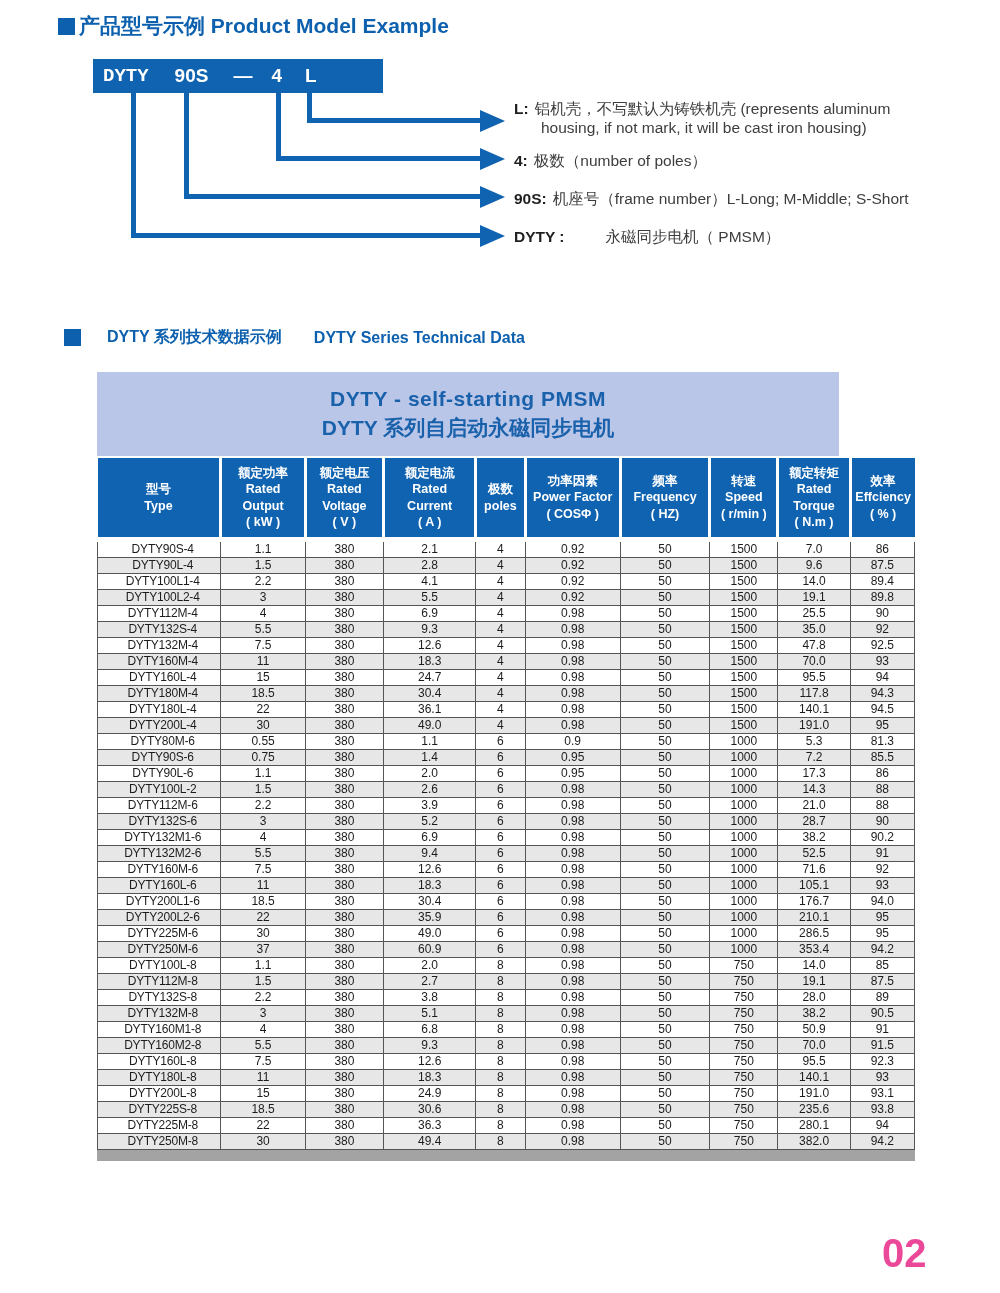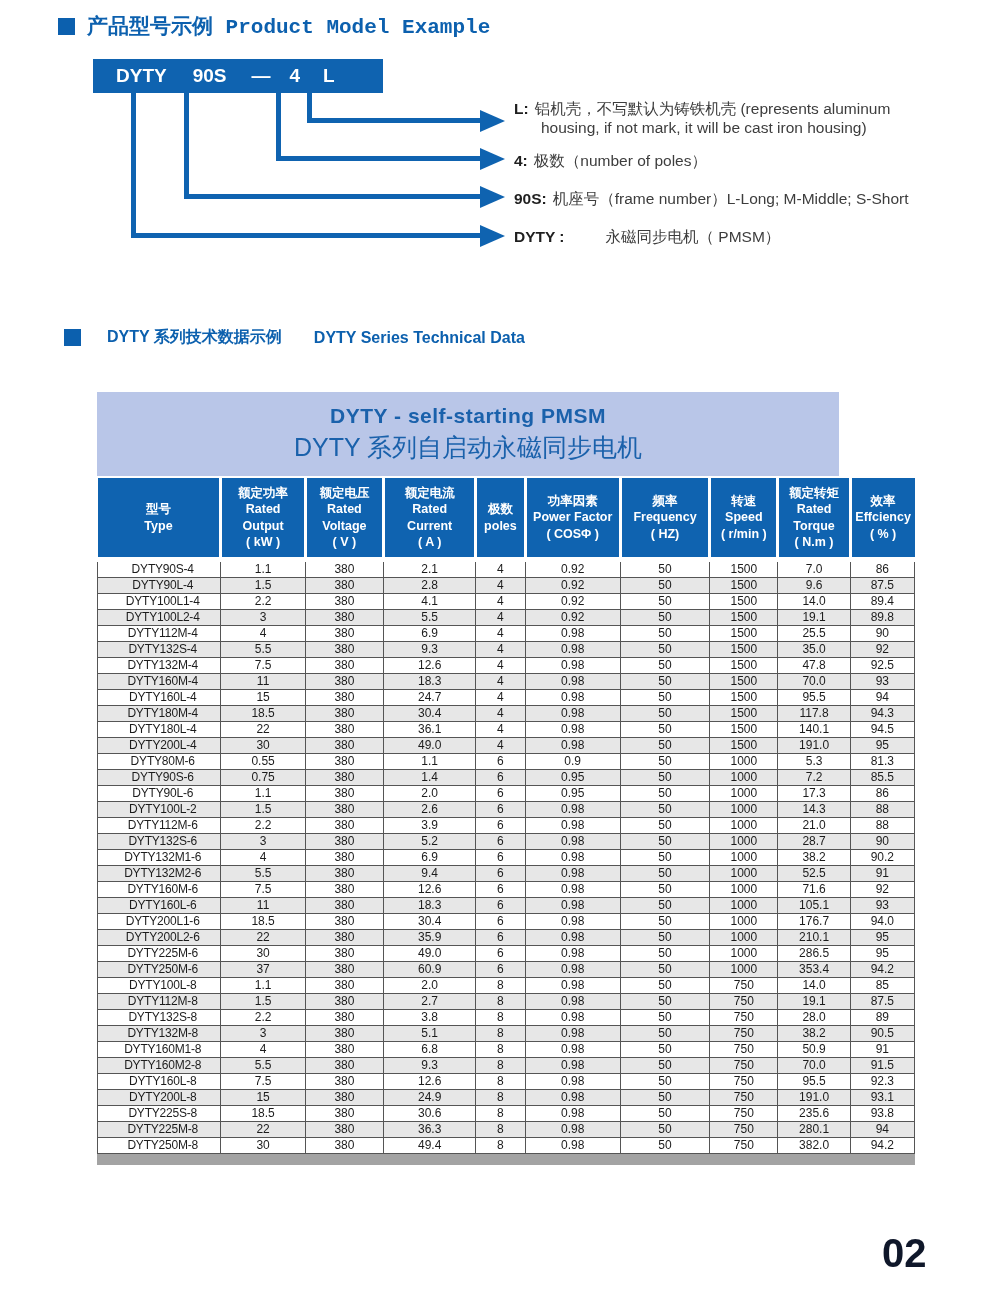--- a/index.html
+++ b/index.html
@@ -2,63 +2,63 @@
 <html><head>
 <meta charset="utf-8">
 <style>
   * { margin:0; padding:0; box-sizing:border-box; }
   body { background:#fff; font-family:"Liberation Sans","DejaVu Sans",sans-serif; }
   .page { position:relative; width:1000px; height:1293px; background:#ffffff; overflow:hidden; }
 
   
   .sec-title { position:absolute; display:flex; align-items:center; color:#0c60ae; font-weight:bold; }
   .sec-sq { width:17px; height:17px; background:#0c60ae; flex:0 0 auto; }
-  #sec1-title { left:58px; top:12px; gap:12px; font-size:21px;font-family:Liberation Mono, monospace; }
+  #sec1-title { left:58px; top:12px; gap:4px; font-size:21px; }
   #sec2-title { left:64px; top:327px; gap:26px; font-size:16px; }
   #sec2-title .en { margin-left:6px; }
 
   
   .model-box { position:absolute; left:93px; top:59px; width:290px; height:34px; background:#0f63b0;
                color:#fff; font-weight:bold; font-size:19px; display:flex; align-items:center; }
   .model-box span { display:inline-block; }
-  .mp0 { margin-left:23px; } .mp1 { margin-left:26px; } .mp2 { margin-left:25px; }
+  .mp0 { margin-left:10px;font-family:Liberation Mono, monospace; } .mp1 { margin-left:26px; } .mp2 { margin-left:25px; }
   .mp3 { margin-left:19px; } .mp4 { margin-left:23px; }
 
   .conn { position:absolute; background:#0f63b0; }
   .arrowhead { position:absolute; width:0; height:0; border-top:11px solid transparent;
                border-bottom:11px solid transparent; border-left:25px solid #0f63b0; }
 
   
   .callout { position:absolute; left:514px; font-size:15.5px; color:#3d3d3d; line-height:1.25; }
   .callout b { color:#1f1f1f; font-weight:bold; margin-right:6px; }
   .callout .indent { margin-left:27px; }
   #callout-dyty .txt { margin-left:35px; }
 
   
-  .table-wrap { position:absolute; left:97px; top:392px; width:742px; }
+  .table-wrap { position:absolute; left:97px; top:372px; width:742px; }
   .banner { height:84px; background:#b9c6e8; color:#1a61ab; display:flex; flex-direction:column;
             align-items:center; justify-content:center; gap:3px; }
   .banner .l1 { font-size:21px; font-weight:600; letter-spacing:0.5px; }
-  .banner .l2 { font-size:25px; font-weight:normal; }
+  .banner .l2 { font-size:21px; font-weight:bold; }
   .banner { margin-bottom:2px; }
 
   table { border-collapse:collapse; table-layout:fixed; width:818px; }
   thead th { background:#0f63b0; color:#ffffff; font-weight:bold; font-size:12.5px; line-height:1.3;
              vertical-align:middle; padding:7px 1px; border-left:3px solid #ffffff; }
   thead th:first-child { border-left:none; }
   thead tr { border-bottom:5px solid #ffffff; }
   tbody td { font-size:12px; height:16px; line-height:15px; text-align:center; color:#1c1c1c;
              border:1px solid #555; padding:0 1px; white-space:nowrap; overflow:hidden; }
   tbody td:first-child { text-align:center; padding-left:8px; letter-spacing:-0.2px; }
   tbody tr:nth-child(even) { background:#e7e7e7; }
   tbody tr:nth-child(odd) { background:#ffffff; }
   .bottom-bar { width:818px; height:11px; background:#a3a3a3; }
 
   
-  .page-num { position:absolute; left:882px; top:1231px; font-size:40px; font-weight:bold; color:#0f172a; }
+  .page-num { position:absolute; left:882px; top:1231px; font-size:40px; font-weight:bold; color:#ec4899; }
 </style>
 </head>
 <body>
 
 <div class="page">
 
   <div class="sec-title" id="sec1-title">
     <span class="sec-sq"></span>
     <span>产品型号示例 Product Model Example</span>
   </div>
@@ -572,20 +572,32 @@
             <td>380</td>
             <td>12.6</td>
             <td>8</td>
             <td>0.98</td>
             <td>50</td>
             <td>750</td>
             <td>95.5</td>
             <td>92.3</td>
           </tr>
           <tr>
+            <td>DYTY180L-8</td>
+            <td>11</td>
+            <td>380</td>
+            <td>18.3</td>
+            <td>8</td>
+            <td>0.98</td>
+            <td>50</td>
+            <td>750</td>
+            <td>140.1</td>
+            <td>93</td>
+          </tr>
+          <tr>
             <td>DYTY200L-8</td>
             <td>15</td>
             <td>380</td>
             <td>24.9</td>
             <td>8</td>
             <td>0.98</td>
             <td>50</td>
             <td>750</td>
             <td>191.0</td>
             <td>93.1</td>

